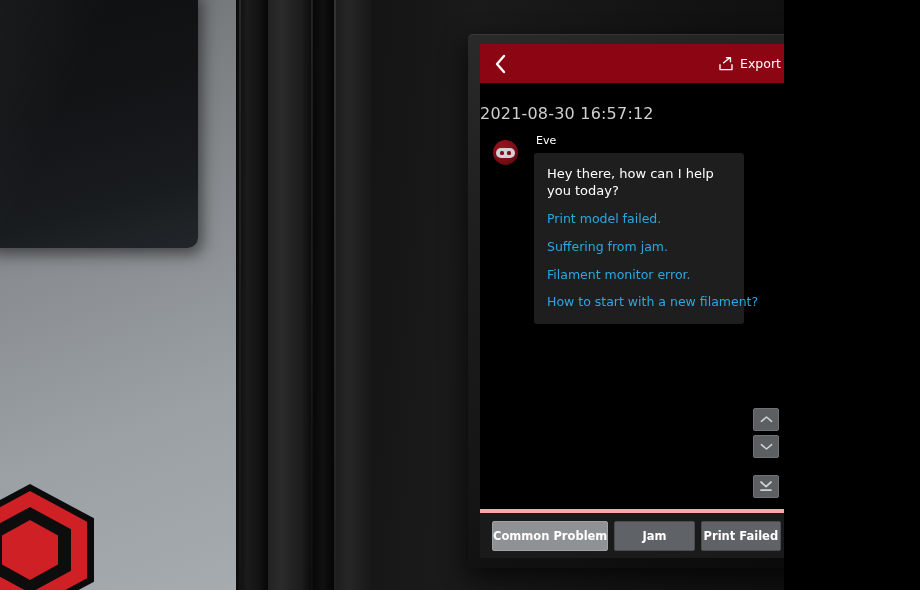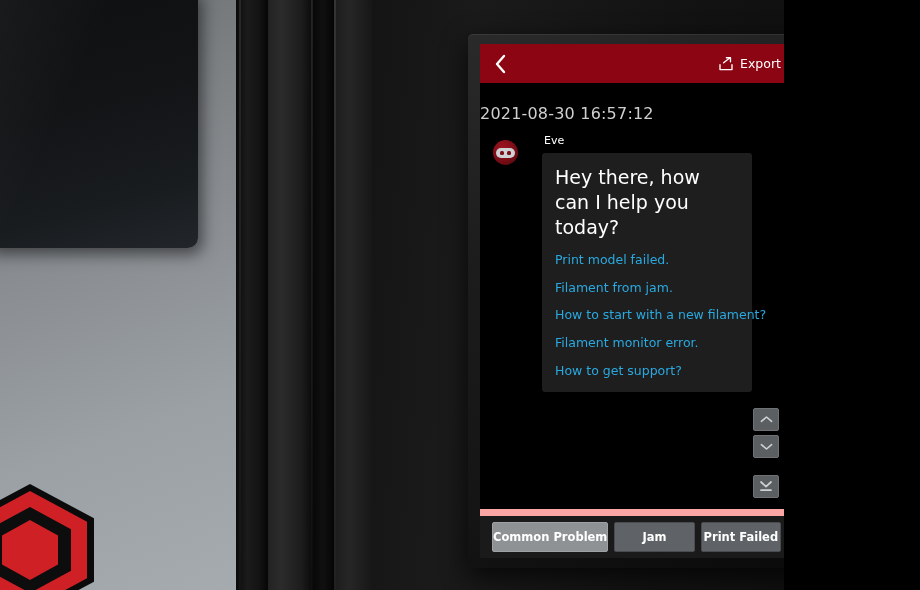--- a/index.html
+++ b/index.html
@@ -148,36 +148,36 @@
   }
   .avatar .eye {
     position: absolute;
     top: 3px; width: 4px; height: 4.5px;
     border-radius: 1.5px;
     background: #7c0f18;
   }
   .avatar .eye.l { left: 4px; }
   .avatar .eye.r { right: 4px; }
 
-  .msg-col { margin-left: 24px; }
+  .msg-col { margin-left: 16px; }
   .sender {
     color: #ffffff;
     font-size: 11px;
     margin: 0 0 6px 2px;
   }
   .bubble {
     width: 210px;
     background: #1e1e1e;
     border-radius: 3px;
     padding: 12px 13px 14px 13px;
     box-sizing: border-box;
   }
   .bubble-text {
     color: #ffffff;
-    font-size: 19px;
+    font-size: 13px;
     line-height: 1.32;
     margin: 0 0 9px 0;
   }
   .link {
     display: block;
     color: #2aa9e0;
     font-size: 12.5px;
     text-underline-offset: 2px;
     line-height: 1.25;
     margin: 12px 0 0 0;
@@ -209,21 +209,21 @@
   
   .footer {
     height: 49px;
     background: #1a1a1a;
     display: flex;
     align-items: center;
     gap: 6px;
     padding: 0 12px;
     box-sizing: border-box;
     flex: none;
-    border-top: 7px solid #fca5a5;
+    border-top: 4px solid #fca5a5;
   }
   .qbtn {
     flex: 1;
     height: 30px;
     border: 1px solid #4a4d50;
     border-radius: 2px;
     background: #5f6367;
     color: #ffffff;
     font-size: 11.5px;
     font-weight: bold;
@@ -288,24 +288,23 @@
           <div class="face">
             <div class="eye l"></div>
             <div class="eye r"></div>
           </div>
         </div>
         <div class="msg-col">
           <div class="sender">Eve</div>
           <div class="bubble">
             <p class="bubble-text">Hey there, how can I help you today?</p>
             <a class="link">Print model failed.</a>
-            <a class="link">Filament from jam.</a>
+            <a class="link">Suffering from jam.</a>
+            <a class="link">Filament monitor error.</a>
             <a class="link">How to start with a new filament?</a>
-            <a class="link">Filament monitor error.</a>
-            <a class="link">How to get support?</a>
           </div>
         </div>
       </div>
 
       <div class="scrollers">
         <div class="sc-btn">
           <svg width="13" height="9" viewBox="0 0 14 9">
             <polyline points="1.5,6.5 7,1.8 12.5,6.5" fill="none" stroke="#cfd2d4" stroke-width="1.7" stroke-linecap="round" stroke-linejoin="round"></polyline>
           </svg>
         </div>

